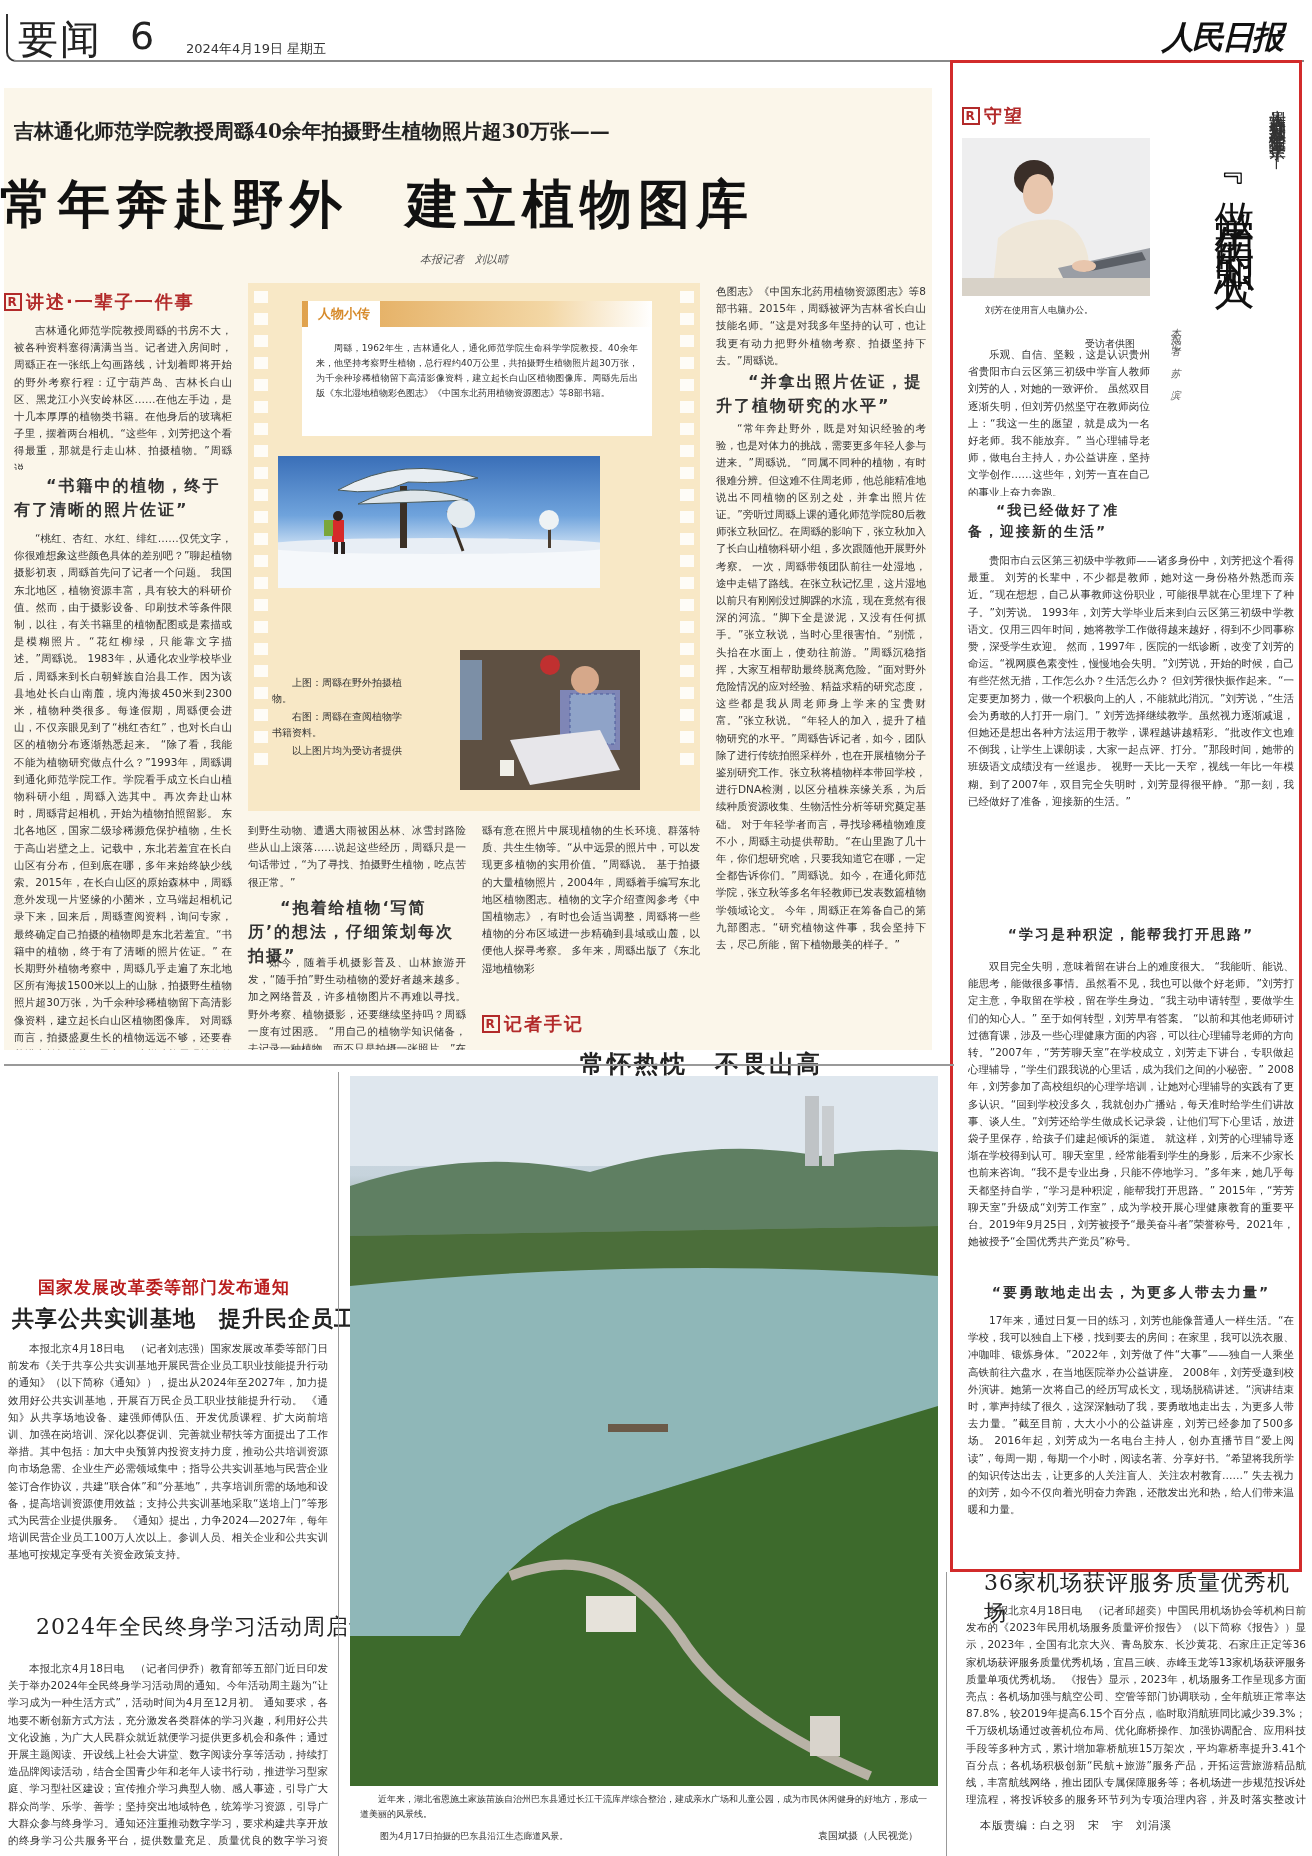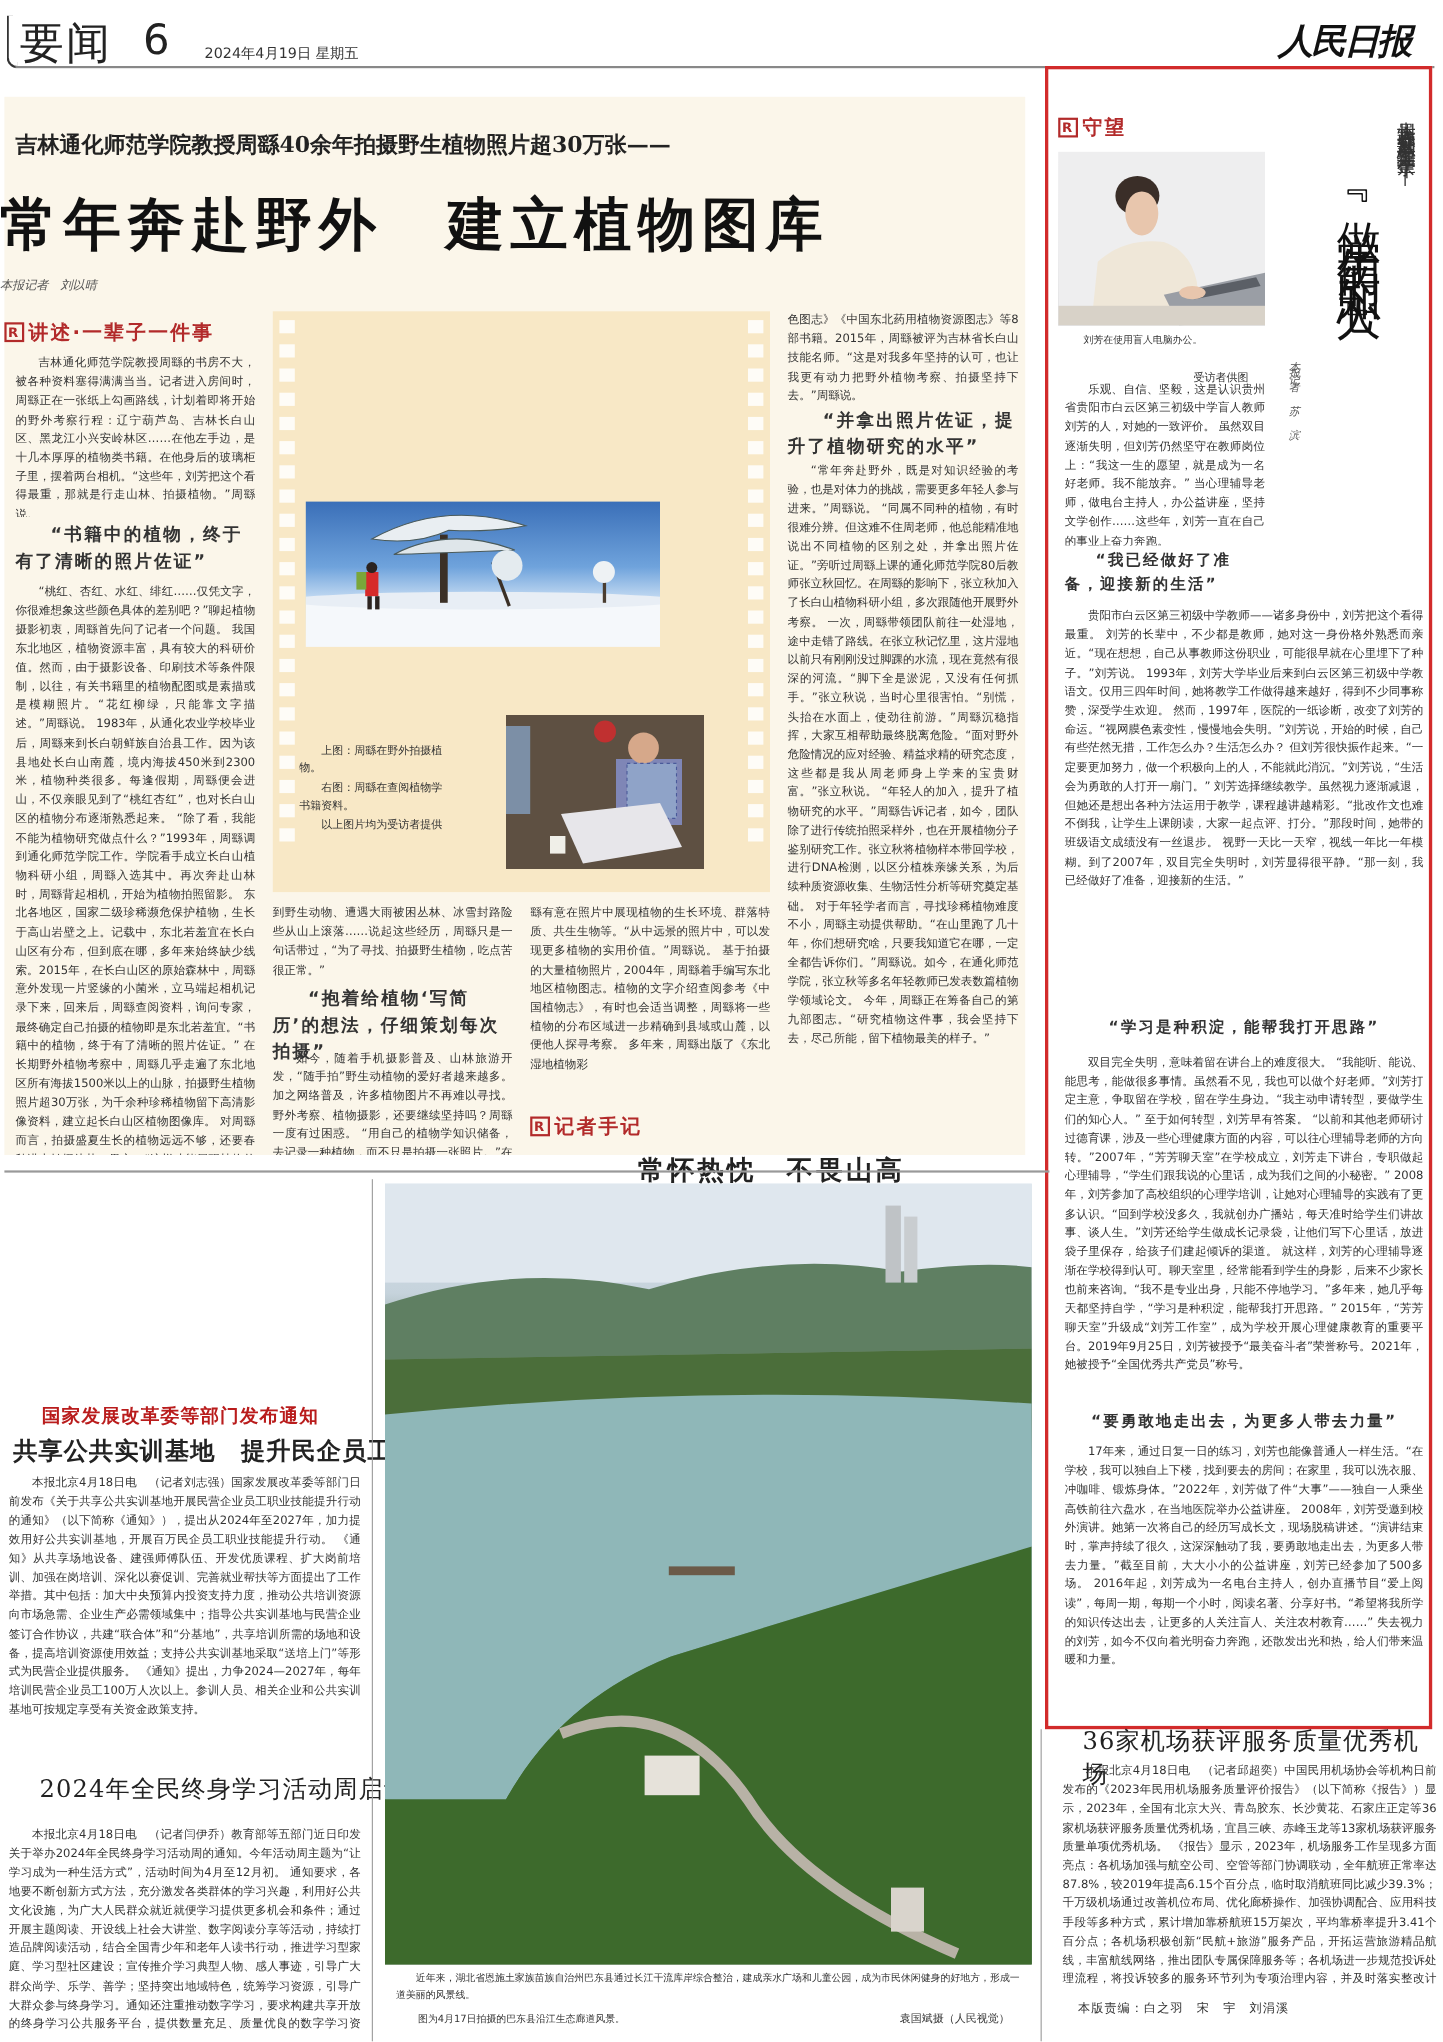--- a/index.html
+++ b/index.html
@@ -9,21 +9,21 @@
 .mast-bracket{left:6px;top:14px;width:10px;height:48px;border-left:2px solid #333;border-bottom:2px solid #333;border-bottom-left-radius:10px}
 .mast-title{left:18px;top:12px;font-size:40px;font-weight:400;color:#222;letter-spacing:2px;font-family:Liberation Serif, serif}
 .mast-num{left:130px;top:14px;font-size:38px;color:#222}
 .mast-date{left:186px;top:40px;font-size:13px;color:#333}
 .mast-line{left:14px;top:60px;width:1290px;height:2px;background:#888}
 .mast-logo{right:30px;top:16px;font-family:"DejaVu Serif",serif;font-size:32px;font-style:italic;font-weight:700;color:#111;letter-spacing:-2px}
 
 .feature{left:4px;top:88px;width:928px;height:962px;background:#fbf6ea}
 .kicker{left:14px;top:118px;font-family:"DejaVu Serif",serif;font-size:20px;font-weight:700;color:#222}
 .headline{left:0;top:170px;width:928px;text-align:left;font-size:52px;font-weight:900;color:#111;letter-spacing:6px;font-family:"DejaVu Sans",sans-serif}
-.byline{left:0;top:252px;width:928px;font-size:11px;color:#555;font-style:italic}
+.byline{left:0;top:252px;width:928px;text-align:center;font-size:11px;color:#555;font-style:italic}
 .sect-label{font-size:18px;font-weight:700;color:#b22a2a;letter-spacing:2px}
 .sect-label .r{display:inline-block;width:18px;height:18px;border:2px solid #b22a2a;color:#b22a2a;font-size:12px;line-height:14px;text-align:center;margin-right:4px;vertical-align:2px;font-weight:900}
 .body-text{font-size:10.5px;line-height:17.2px;color:#333;text-align:justify;text-indent:2em;overflow:hidden}
 .sub-head{font-size:16px;font-weight:700;line-height:24px;color:#333;letter-spacing:2px}
 
 .film{left:248px;top:283px;width:452px;height:528px;background:#f8e8c6}
 .film-holes{position:absolute;top:8px;width:14px;display:flex;flex-direction:column;gap:10px}
 .film-holes span{display:block;width:14px;height:12px;background:#fff;opacity:.85}
 .bio-box{left:54px;top:18px;width:350px;height:135px;background:#fff}
 .bio-bar{position:absolute;left:0;top:0;width:350px;height:26px;background:linear-gradient(90deg,#e0a24d,#f3d7a5 70%,#fff)}
@@ -110,20 +110,25 @@
       <span></span>
       <span></span>
       <span></span>
       <span></span>
       <span></span>
       <span></span>
       <span></span>
       <span></span>
       <span></span>
     </div>
+  <div class="abs bio-box">
+    <div class="bio-bar"></div>
+    <div class="bio-tab">人物小传</div>
+    <div class="bio-text">周繇，1962年生，吉林通化人，通化师范学院生命科学学院教授。40余年来，他坚持考察野生植物，总行程约40万公里，共拍摄野生植物照片超30万张，为千余种珍稀植物留下高清影像资料，建立起长白山区植物图像库。周繇先后出版《东北湿地植物彩色图志》《中国东北药用植物资源图志》等8部书籍。</div>
+  </div>
   <div class="abs caption-small" style="left:24px;top:392px;width:130px;text-indent:2em">上图：周繇在野外拍摄植物。</div>
   <div class="abs caption-small" style="left:24px;top:426px;width:130px;text-indent:2em">右图：周繇在查阅植物学书籍资料。</div>
   <div class="abs caption-small" style="left:24px;top:460px;width:130px;text-indent:2em">以上图片均为受访者提供</div>
 </div>
 
 <div class="abs photo-snow">
   <svg width="322" height="132" viewBox="0 0 322 132">
     <rect x="0" y="88" width="322" height="44" fill="#f5f8fb"></rect>
     <ellipse cx="160" cy="90" rx="180" ry="8" fill="#e8eef5"></ellipse>
     <rect x="122" y="30" width="7" height="62" fill="#3b3026"></rect>

